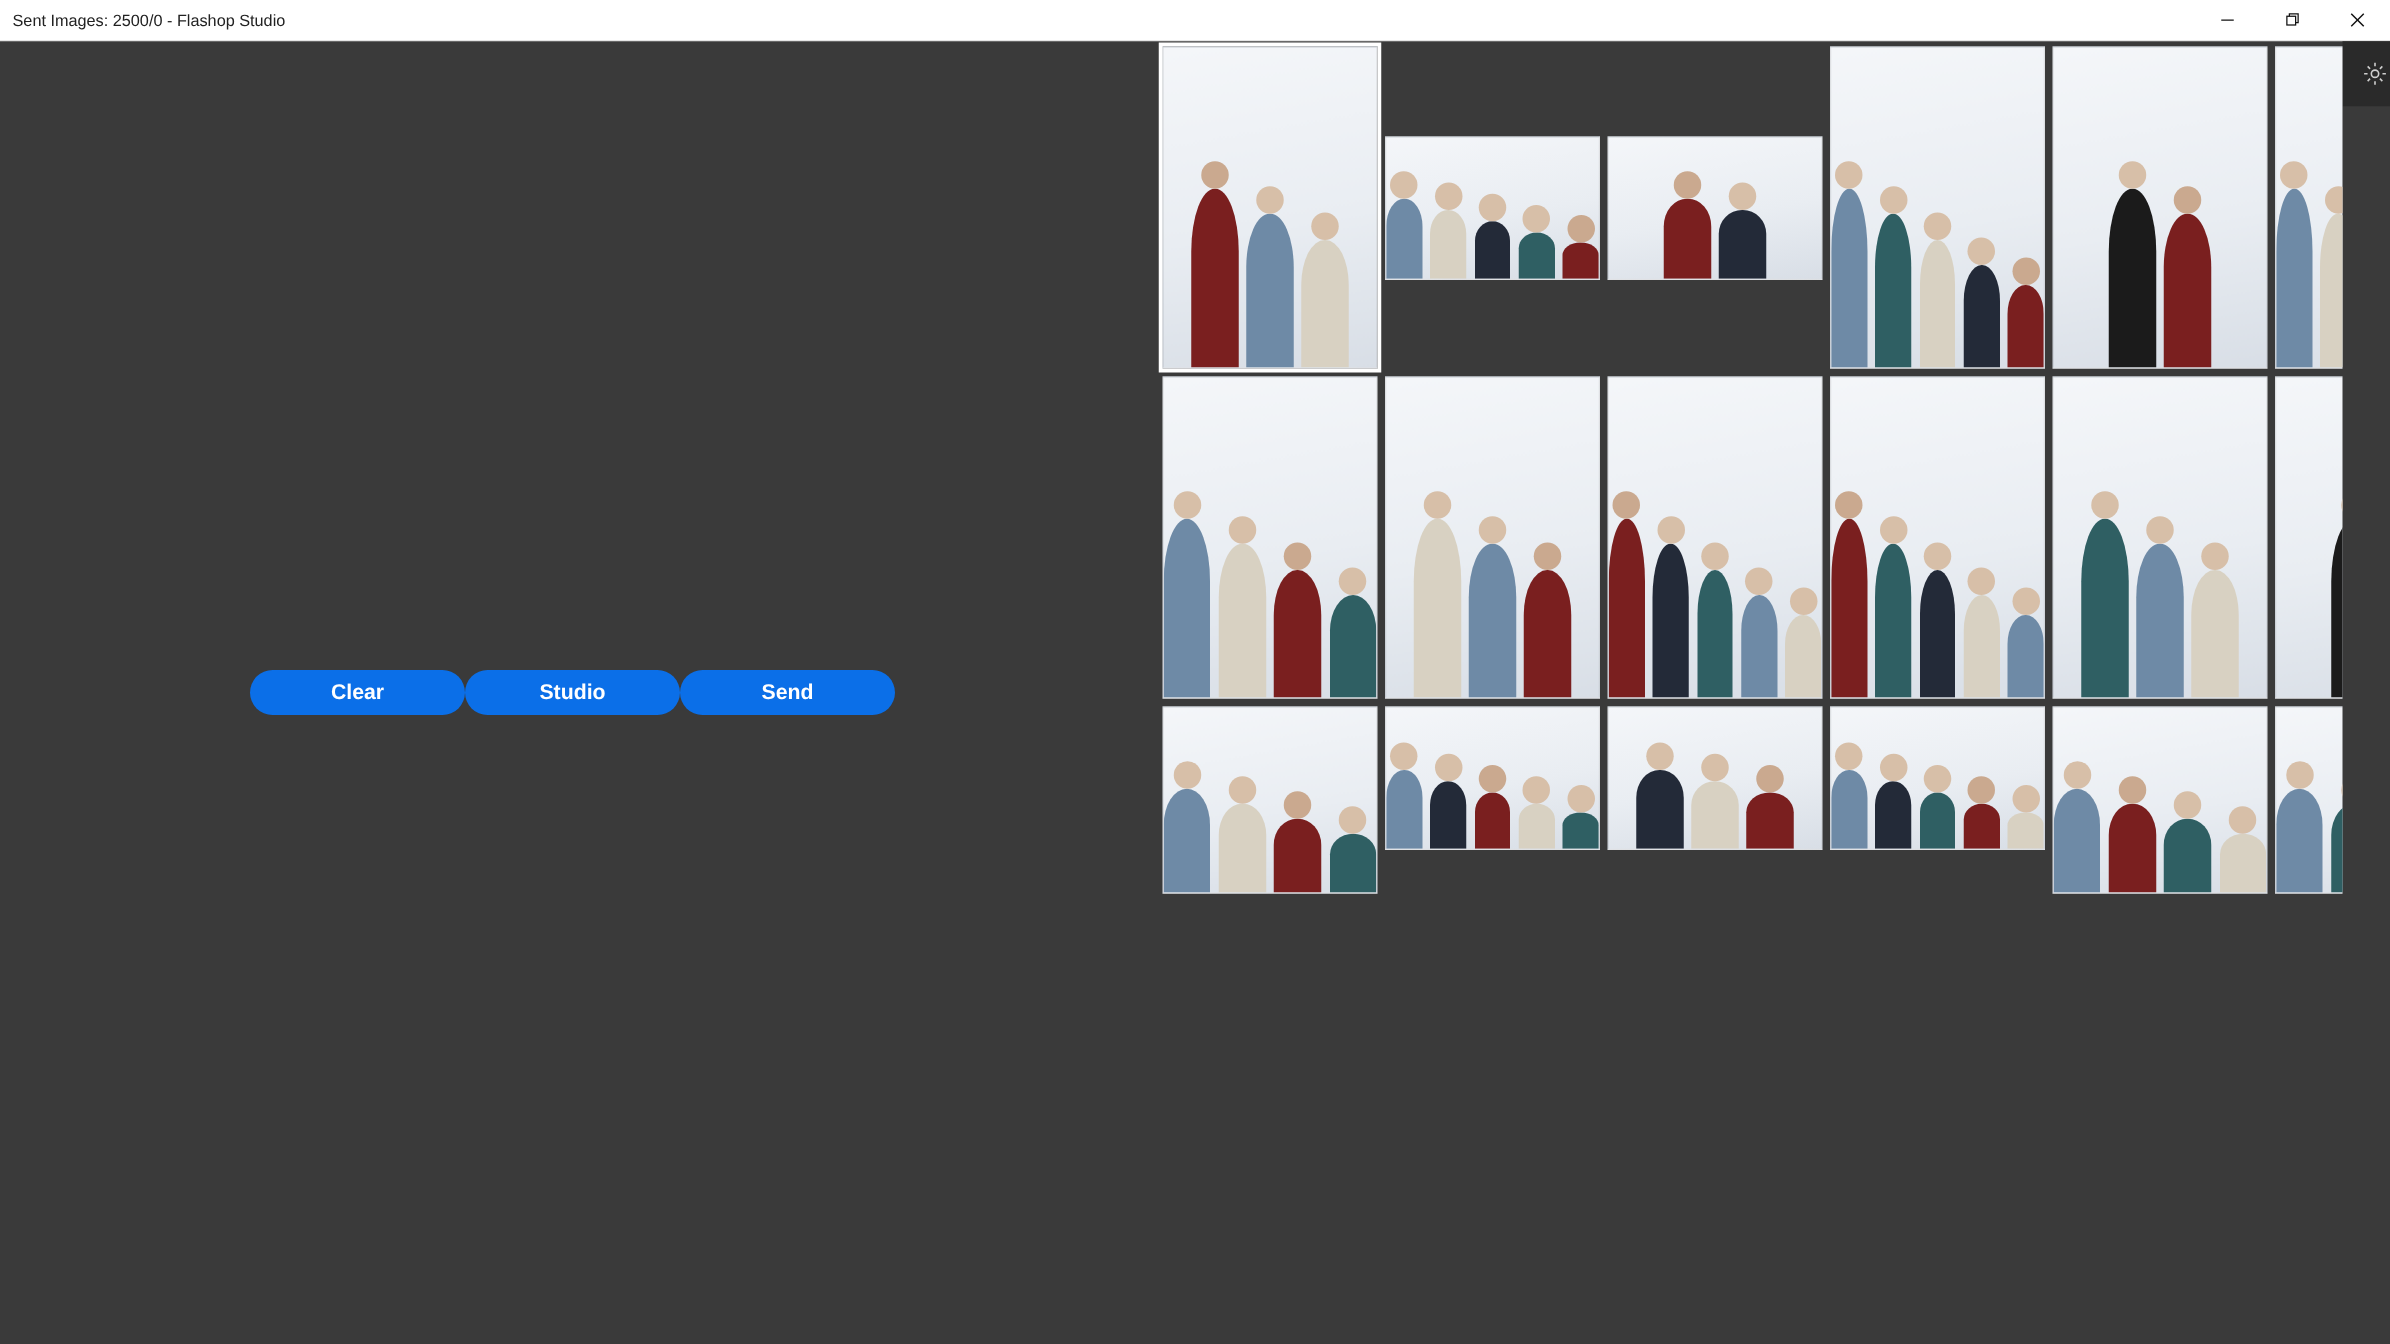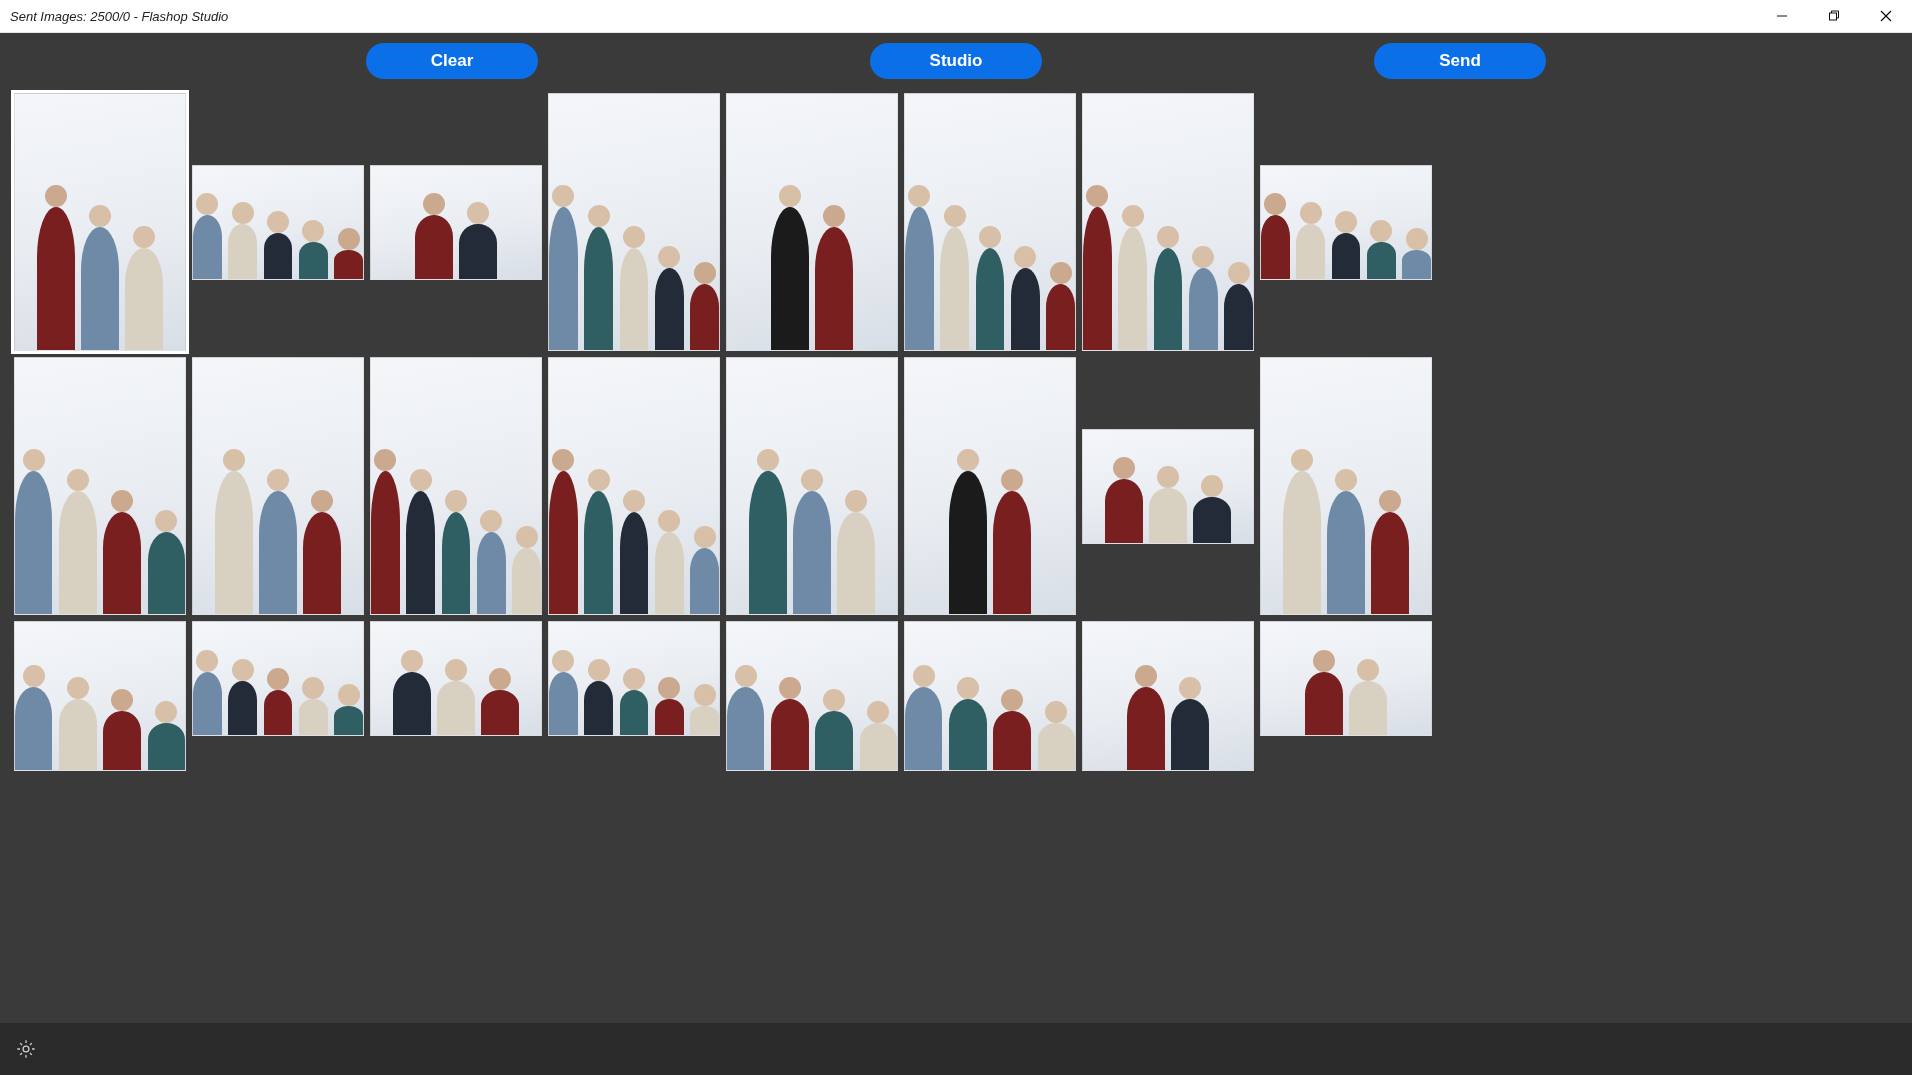--- a/index.html
+++ b/index.html
@@ -10,40 +10,40 @@
     height: 33px;
     background: #ffffff;
     display: flex;
     align-items: center;
     justify-content: space-between;
     font-size: 13px;
     color: #222;
     padding-left: 10px;
     border-bottom: 1px solid #e5e5e5;
   }
-  .titlebar .title { flex: 1; font-style: italic; }
+  .titlebar .title { flex: 1; }
   .titlebar .controls { display: flex; height: 100%; }
   .titlebar .ctrl {
     width: 52px;
     height: 100%;
     display: flex;
     align-items: center;
     justify-content: center;
     font-size: 12px;
     color: #111;
   }
   .titlebar .ctrl svg { width: 12px; height: 12px; stroke: #111; fill: none; stroke-width: 1; }
   .titlebar .ctrl.close svg { stroke-width: 1.2; }
 
   
   .app {
     height: calc(100% - 33px);
     background: #3a3a3a;
     display: flex;
-    flex-direction: column;
+    flex-direction: row;
     position: relative;
   }
 
   
   .button-bar {
     display: flex;
     justify-content: space-around;
     align-items: center;
     padding: 10px 200px 10px 200px;
   }

